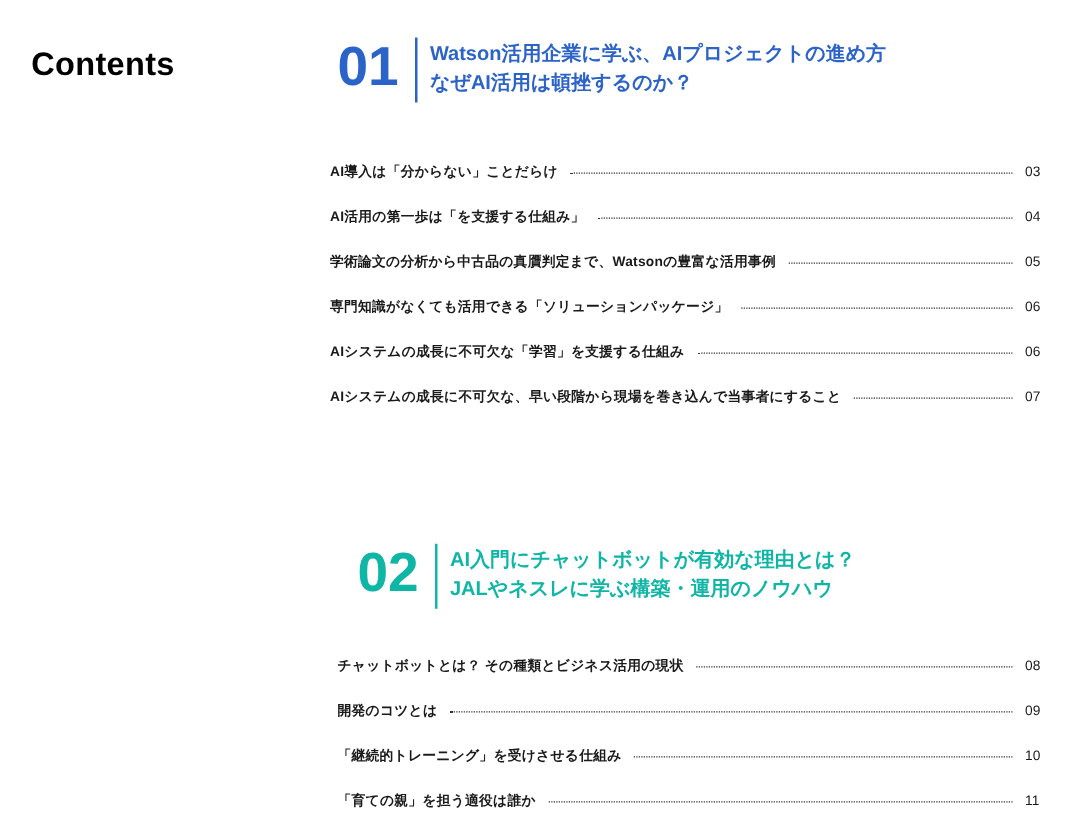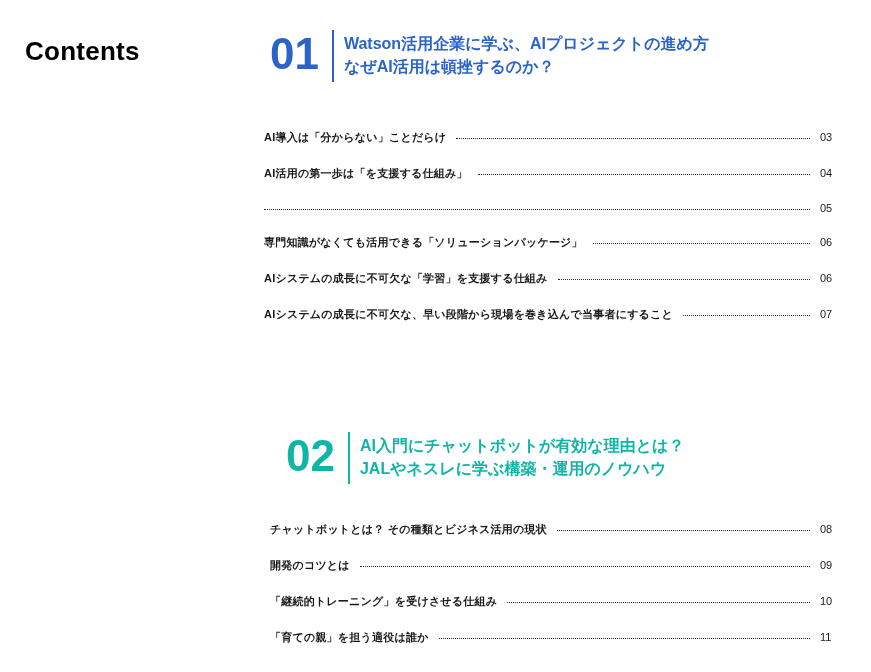--- a/index.html
+++ b/index.html
@@ -103,20 +103,21 @@
             <div class="toc-text">AI導入は「分からない」ことだらけ</div>
             <div class="dots"></div>
             <div class="page-num">03</div>
           </div>
           <div class="toc-item">
             <div class="toc-text">AI活用の第一歩は「を支援する仕組み」</div>
             <div class="dots"></div>
             <div class="page-num">04</div>
           </div>
           <div class="toc-item">
+            <div class="toc-text">学術論文の分析から中古品の真贋判定まで、Watsonの豊富な活用事例</div>
             <div class="dots"></div>
             <div class="page-num">05</div>
           </div>
           <div class="toc-item">
             <div class="toc-text">専門知識がなくても活用できる「ソリューションパッケージ」</div>
             <div class="dots"></div>
             <div class="page-num">06</div>
           </div>
           <div class="toc-item">
             <div class="toc-text">AIシステムの成長に不可欠な「学習」を支援する仕組み</div>

